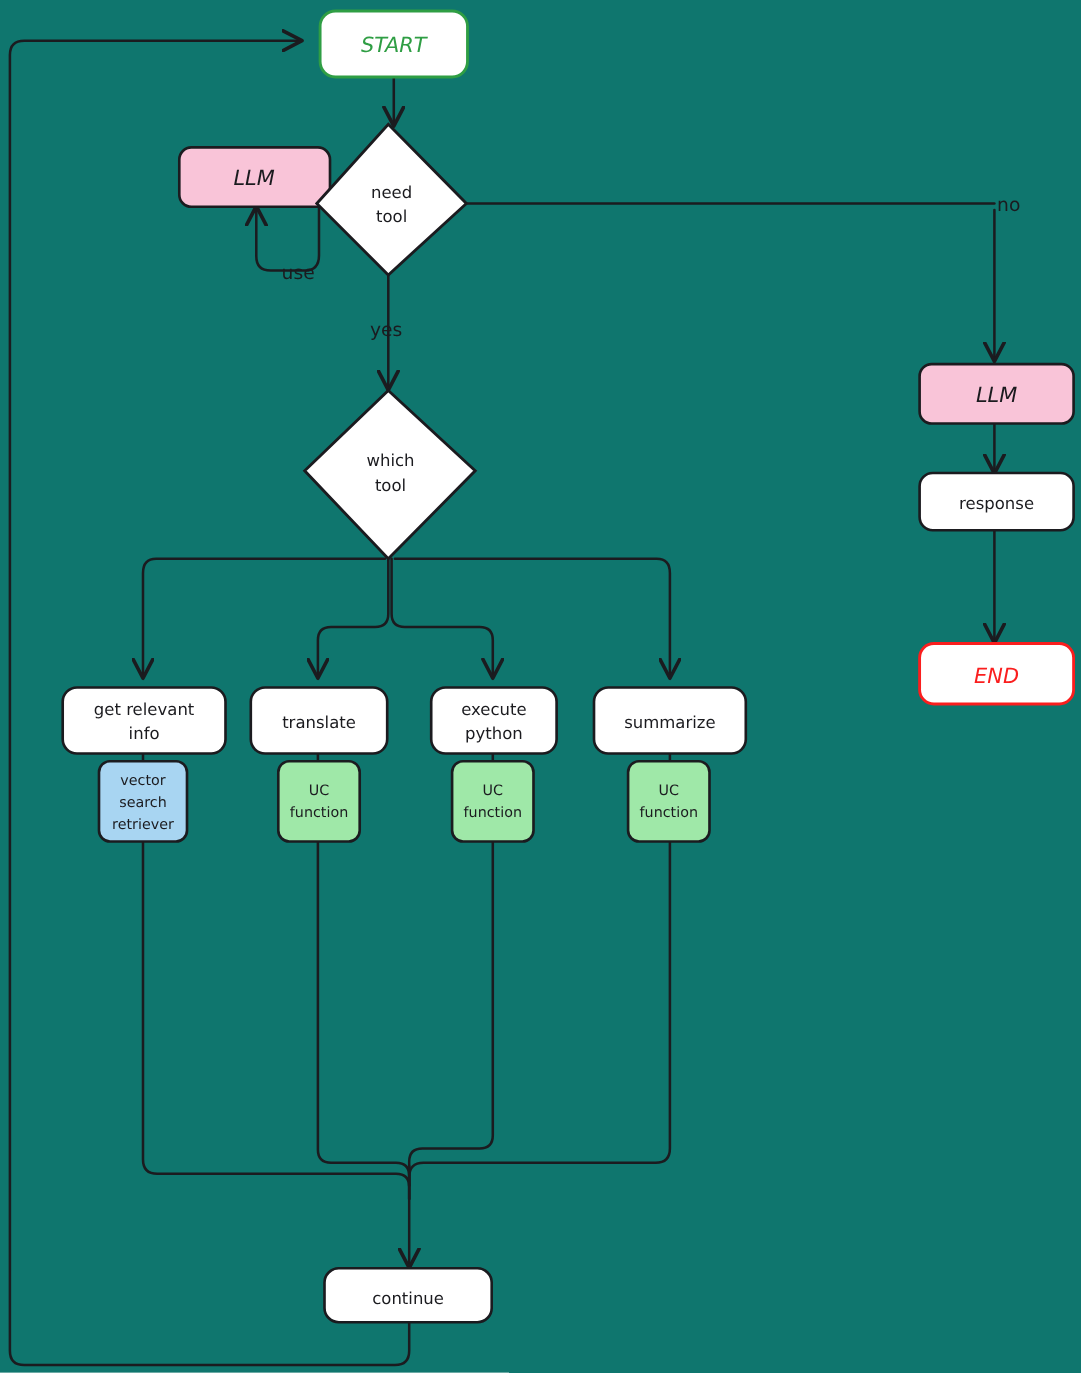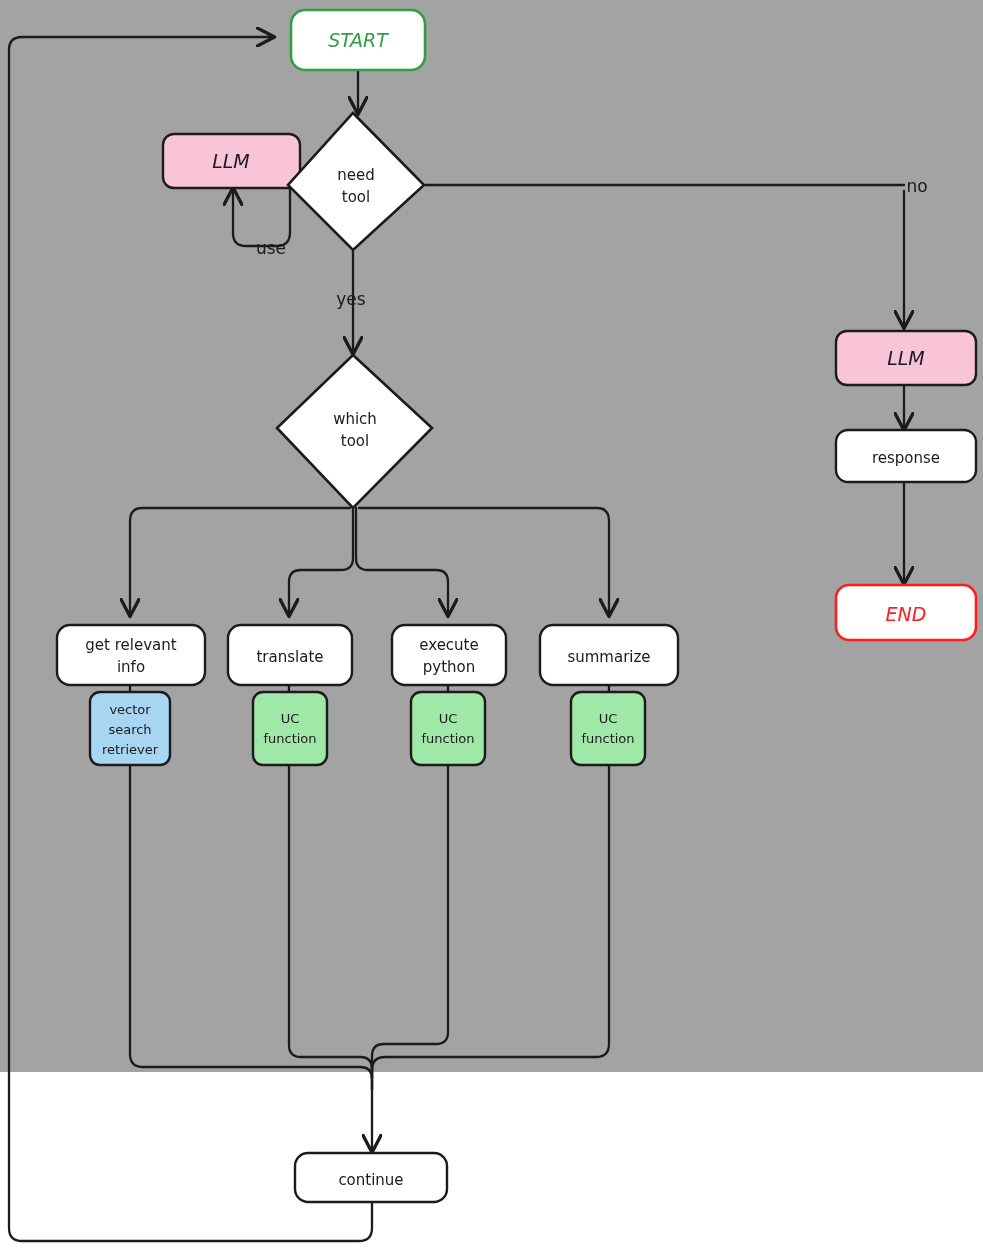--- a/index.html
+++ b/index.html
@@ -1,18 +1,18 @@
 <!DOCTYPE html>
 <html><head>
 <meta charset="utf-8">
 <style>
   html,body{margin:0;padding:0;background:#ffffff;}
   body{width:983px;height:1248px;overflow:hidden;
        font-family:"DejaVu Sans",sans-serif;}
-  #canvas{position:relative;width:983px;height:1072px;background:#a3a3a3;}
+  #canvas{position:relative;width:983px;height:1248px;background:#0f766e;}
   svg{display:block;}
   .nodeText{font-family:"DejaVu Sans",sans-serif;font-size:19px;}
   .smallText{font-family:"DejaVu Sans",sans-serif;font-size:15px;}
   .edgeLabel{font-family:"DejaVu Sans",sans-serif;font-size:17px;fill:#1b1b1f;}
 </style>
 </head>
 <body>
 
 <div id="canvas">
 <svg width="983" height="1248" viewBox="0 0 983 1248" xmlns="http://www.w3.org/2000/svg">

